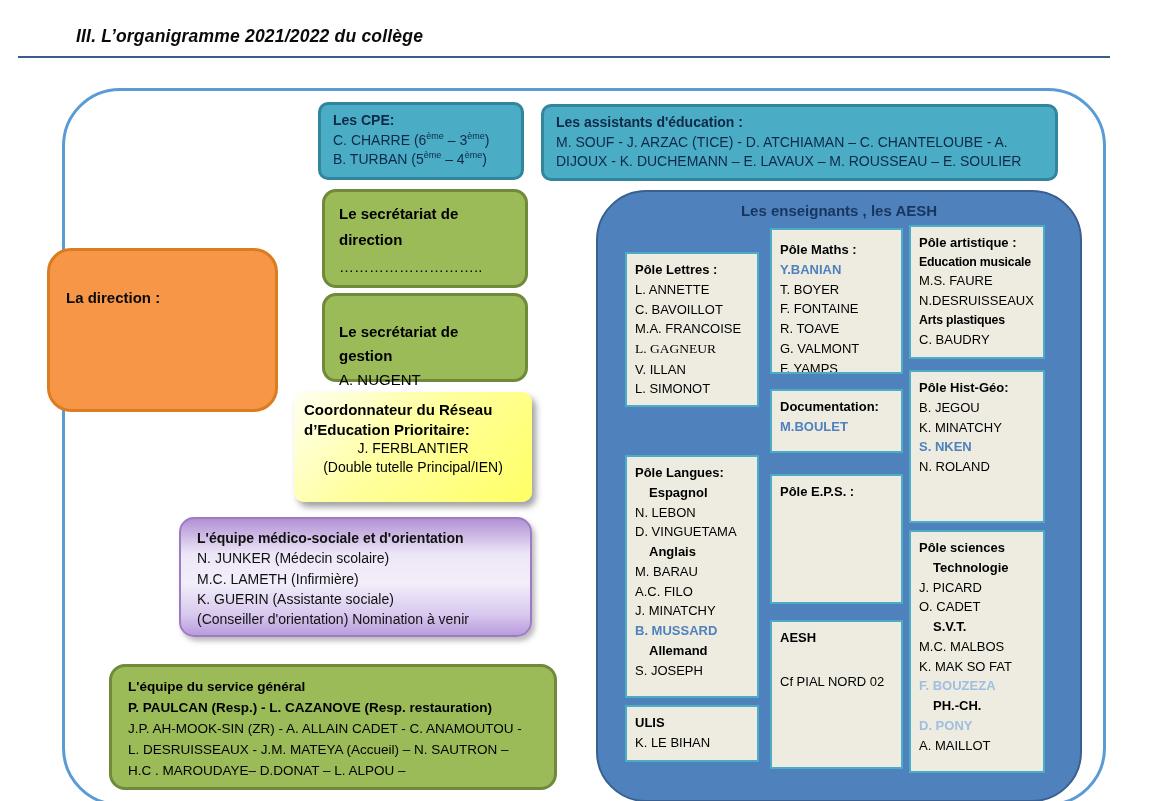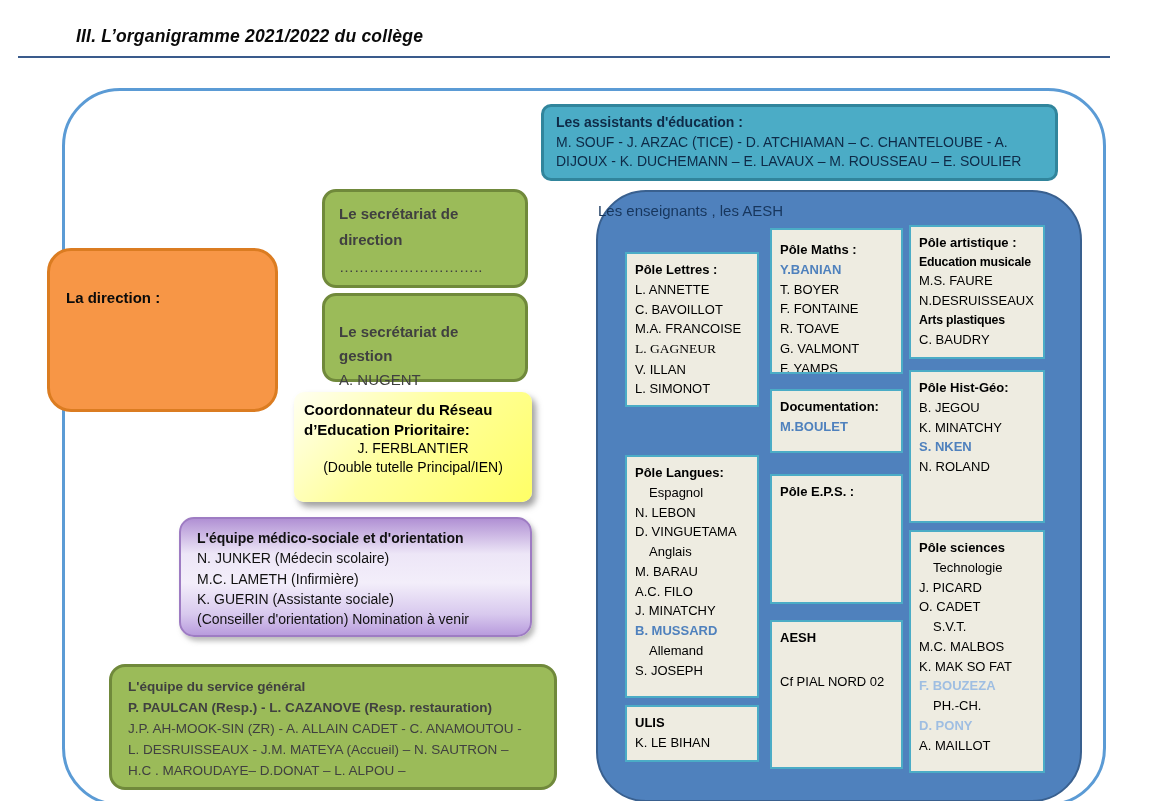--- a/index.html
+++ b/index.html
@@ -18,21 +18,21 @@
   
   .box-teal { position:absolute; background:#4bacc6; border:3px solid #31859c;
     border-radius:10px; padding:6px 12px; color:#0e2a47; font-size:14px; line-height:1.4; }
   .box-teal .hd { font-weight:bold; }
   #cpe-box { left:318px; top:82px; width:206px; height:78px; }
   #assistants-box { left:541px; top:84px; width:517px; height:77px; }
   sup { font-size:9px; vertical-align:super; line-height:0; }
 
   
   .box-green { position:absolute; background:#9bbb59; border:3px solid #70893b;
-    border-radius:14px; color:#404040; }
+    border-radius:14px; color:#000000; }
   #sec-direction-box { left:322px; top:169px; width:206px; height:99px;
     padding:9px 14px; font-size:15px; line-height:1.75; }
   #sec-gestion-box { left:322px; top:273px; width:206px; height:89px;
     padding:24px 14px; font-size:15px; line-height:1.6; }
   #service-box { left:109px; top:644px; width:448px; height:126px;
     padding:10px 16px; font-size:13.5px; line-height:1.55; border-radius:16px; }
   .box-green .hd { font-weight:bold; }
 
   
   #direction-box { position:absolute; left:47px; top:228px; width:231px; height:164px;
@@ -51,29 +51,29 @@
   
   #medico-box { position:absolute; left:179px; top:497px; width:353px; height:120px;
     background:linear-gradient(180deg,#b191d4 0%,#ede6f7 30%,#f3eefa 55%,#d8c9ee 82%,#b99cdd 100%);
     border:2px solid #9e7cc3; border-radius:15px; box-shadow:3px 4px 5px rgba(120,120,120,.5);
     padding:9px 16px; font-size:14px; line-height:1.45; color:#111; }
   #medico-box .hd { font-weight:bold; }
 
   
   #panel { position:absolute; left:596px; top:170px; width:486px; height:612px;
     background:#4f81bd; border:2px solid #39608f; border-radius:50px; }
-  #panel-header { font-weight:normal; color:#17365d;
+  #panel-header { text-align:center; font-weight:bold; color:#17365d;
     font-size:15px; margin-top:10px; }
 
   .pole { position:absolute; background:#eeece1; border:2px solid #4bacc6;
     padding:6px 8px; font-size:13px; line-height:1.52; color:#000; overflow:hidden; }
   .pole .pole-title { font-weight:bold; }
   .line.blue { color:#4f81bd; font-weight:bold; }
   .line.lightblue { color:#9fbee2; font-weight:bold; }
-  .line.subhead { font-weight:normal;padding-left:14px; }
+  .line.subhead { font-weight:bold;padding-left:14px; }
   .line.subsmall { font-weight:bold; font-size:12.3px; letter-spacing:-.2px; }
   .line.serif { font-family:"Liberation Serif", serif; font-size:13.5px; }
   .line.gap { margin-top:24px; }
 
   #pole-lettres { left:27px; top:60px; width:134px; height:155px; }
   #pole-langues { left:27px; top:263px; width:134px; height:243px; }
   #pole-ulis { left:27px; top:513px; width:134px; height:57px; }
   #pole-maths { left:172px; top:36px; width:133px; height:146px; padding-top:10px; }
   #pole-documentation { left:172px; top:197px; width:133px; height:64px; }
   #pole-eps { left:172px; top:282px; width:133px; height:130px; }
@@ -84,20 +84,25 @@
 </style>
 </head>
 <body>
 
 <div class="page">
 
   <div class="page-title">III. L’organigramme 2021/2022 du collège</div>
   <div class="title-rule"></div>
   <div class="outer-frame"></div>
 
+  <div class="box-teal" id="cpe-box">
+    <div class="hd">Les CPE:</div>
+    <div><span>C. CHARRE (6</span><sup>ème</sup><span> – 3</span><sup>ème</sup><span>)</span></div>
+    <div><span>B. TURBAN (5</span><sup>ème</sup><span> – 4</span><sup>ème</sup><span>)</span></div>
+  </div>
 
   <div class="box-teal" id="assistants-box">
     <div class="hd">Les assistants d'éducation :</div>
     <div>M. SOUF - J. ARZAC (TICE) - D. ATCHIAMAN – C. CHANTELOUBE  - A. DIJOUX - K. DUCHEMANN – E. LAVAUX – M. ROUSSEAU – E. SOULIER</div>
   </div>
 
   <div class="box-green" id="sec-direction-box">
     <div class="hd">Le secrétariat de direction</div>
     <div>………………………..</div>
   </div>

